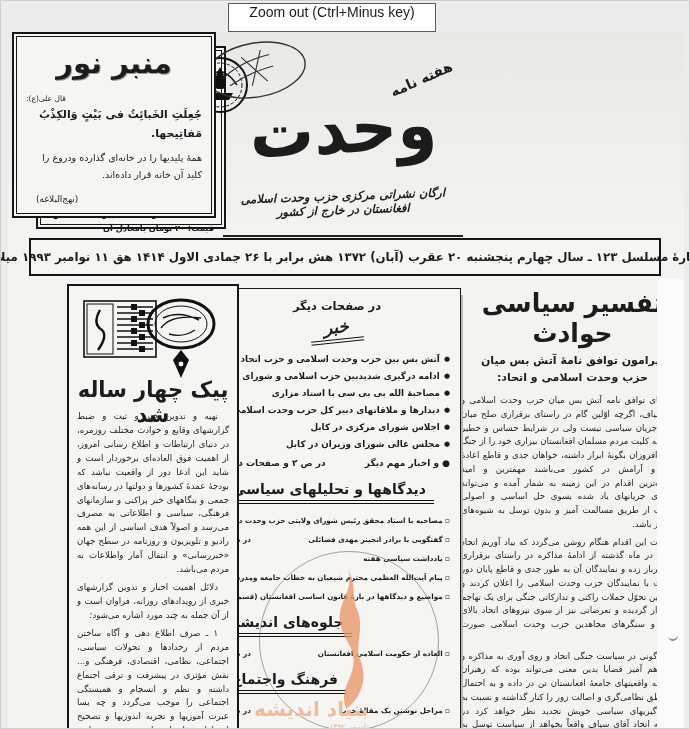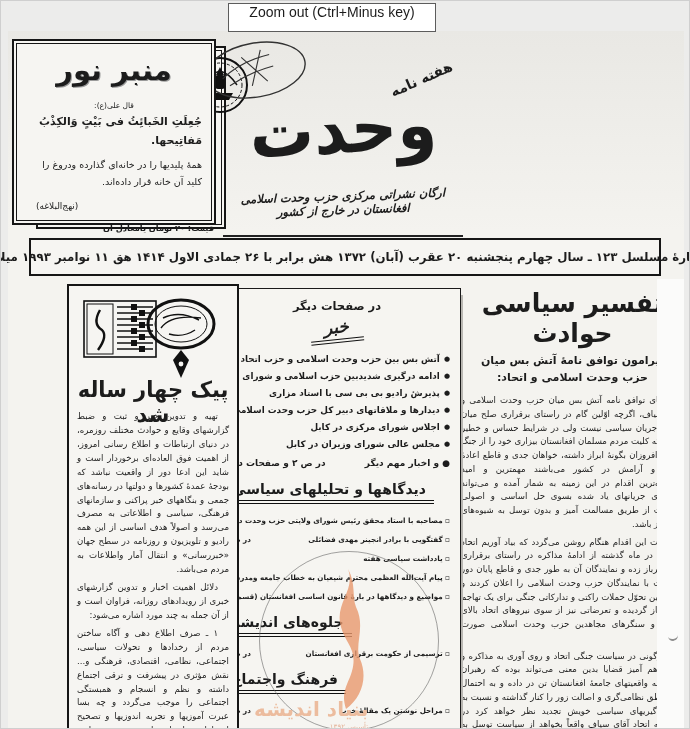--- a/index.html
+++ b/index.html
@@ -29,25 +29,25 @@
              overflow:hidden;}
   .center-head{position:absolute;right:221px;top:8px;width:240px;height:196px;border-bottom:2px solid #222;}
   .wahdat-logo{position:absolute;right:214px;top:16px;}
   .stamp{position:absolute;right:155px;top:2px;transform:rotate(-10deg);}
   .weekly{position:absolute;right:8px;top:32px;font-size:14px;font-weight:bold;transform:rotate(-24deg);
           letter-spacing:1px;}
   .wahdat-title{position:absolute;right:20px;top:58px;width:200px;text-align:center;font-size:64px;
                 font-weight:bold;transform:rotate(-3deg) scaleY(1.08);line-height:1;}
   .wahdat-sub{position:absolute;right:2px;top:150px;width:236px;text-align:center;font-size:11.5px;
               font-weight:bold;font-style:italic;transform:rotate(-2deg);}
-  .minbar-box{position:absolute;right:auto;left:4px;top:8px;width:204px;height:186px;box-sizing:border-box;
+  .minbar-box{position:absolute;right:auto;left:4px;top:1px;width:204px;height:186px;box-sizing:border-box;
               padding:10px 12px;}
   .minbar-title{text-align:center;font-size:29px;font-weight:800;letter-spacing:2px;margin:2px 0 14px;
                 text-shadow:1px 1px 0 #9a9a9a;}
-  .minbar-attr{font-size:7.5px;text-align:center;margin:0 0 3px;}
+  .minbar-attr{font-size:7.5px;text-align:left;margin:0 0 3px;}
   .minbar-arabic{font-size:11px;font-weight:bold;text-align:right;line-height:1.7;margin:0 0 6px;}
   .minbar-trans{font-size:9.5px;text-align:right;line-height:1.8;margin:0 0 4px;}
   .minbar-src{font-size:9px;text-align:left;margin:10px;}
   
   .date-bar{position:absolute;right:23px;top:207px;width:628px;height:34px;border:2px solid #161616;
             background:#f6f5f2;display:flex;align-items:center;justify-content:center;}
   .date-bar span{font-size:11.8px;font-weight:bold;white-space:nowrap;}
   
   .main-article{position:absolute;right:0px;top:250px;width:223px;height:449px;overflow:hidden;}
   .main-title{font-size:25px;font-weight:800;text-align:center;margin:8px 0 6px;transform:scaleY(1.05);}
@@ -175,21 +175,21 @@
             <span>آتش بس بین حزب وحدت اسلامی و حزب اتحاد سیاف</span>
           </div>
 
           <div class="idx-item">
             <span class="blt">●</span>
             <span>ادامه درگیری شدیدبین حزب اسلامی و شورای نظار در شرق کابل</span>
           </div>
 
           <div class="idx-item">
             <span class="blt">●</span>
-            <span>پذیرشٔ رادیو بی بی سی با استاد مزاری</span>
+            <span>مصاحبهٔ الله بی بی سی با استاد مزاری</span>
           </div>
 
           <div class="idx-item">
             <span class="blt">●</span>
             <span>دیدارها و ملاقاتهای دبیر کل حزب وحدت اسلامی افغانستان</span>
           </div>
 
           <div class="idx-item">
             <span class="blt">●</span>
             <span>اجلاس شورای مرکزی در کابل</span>
@@ -233,21 +233,21 @@
             <span>▫ مواضيع و دیدگاهها در بارهٔ قانون اساسی افغانستان (قسمت سوم)</span>
             <span class="pg"></span>
           </div>
         </div>
       <div class="idx-sec">
         <span>جلوه‌های اندیشه</span>
       </div>
       <div>
 
           <div class="idx-small">
-            <span>▫ ترسیمی از حکومت برقراری افغانستان</span>
+            <span>▫ العاده از حکومت اسلامی افغانستان</span>
             <span class="pg">در ص ۷</span>
           </div>
         </div>
       <div class="idx-sec">
         <span>فرهنگ واجتماع</span>
       </div>
       <div>
 
           <div class="idx-small">
             <span>▫ مراحل نوشتن یک مقالهٔ خوب</span>

